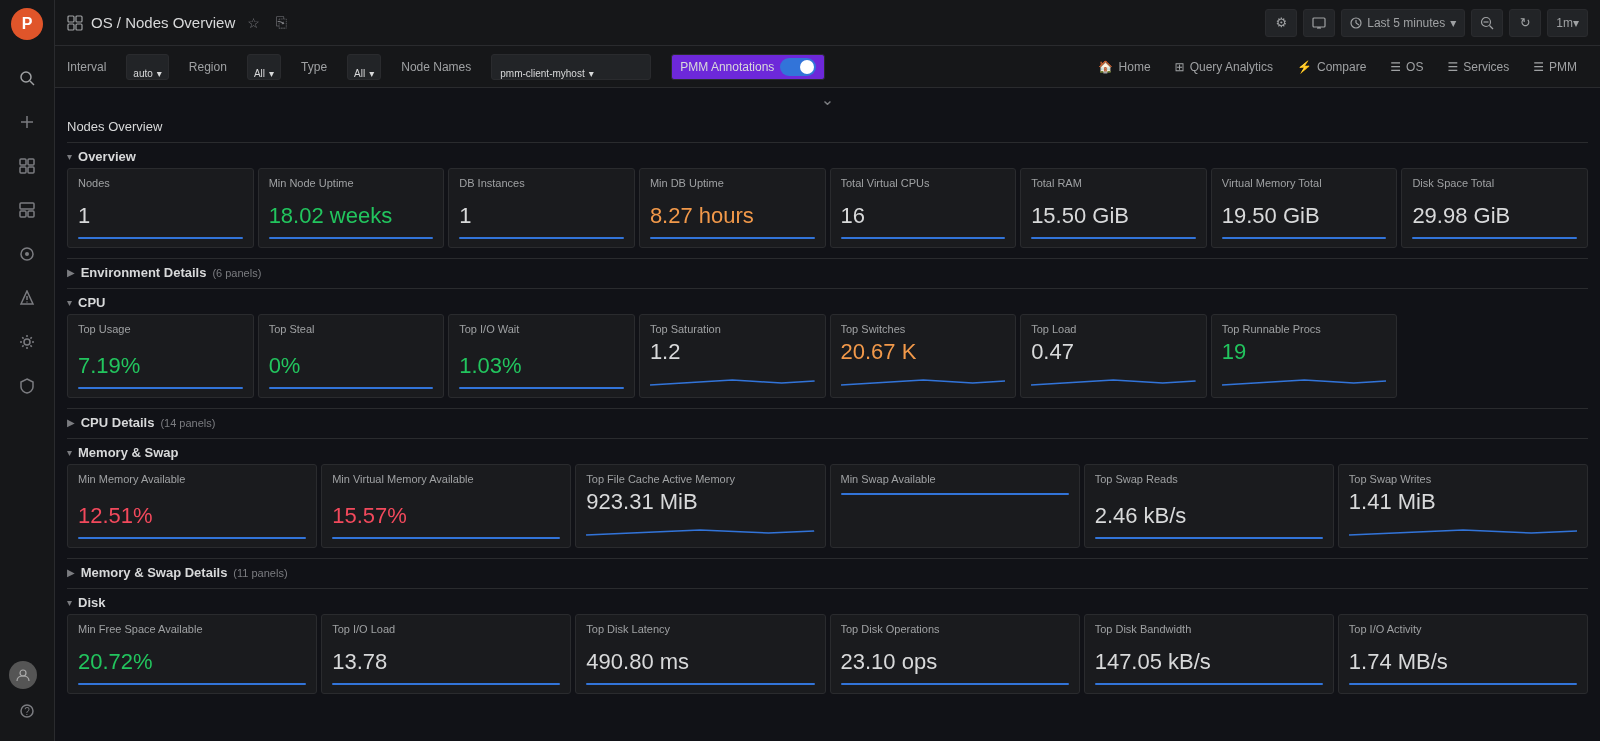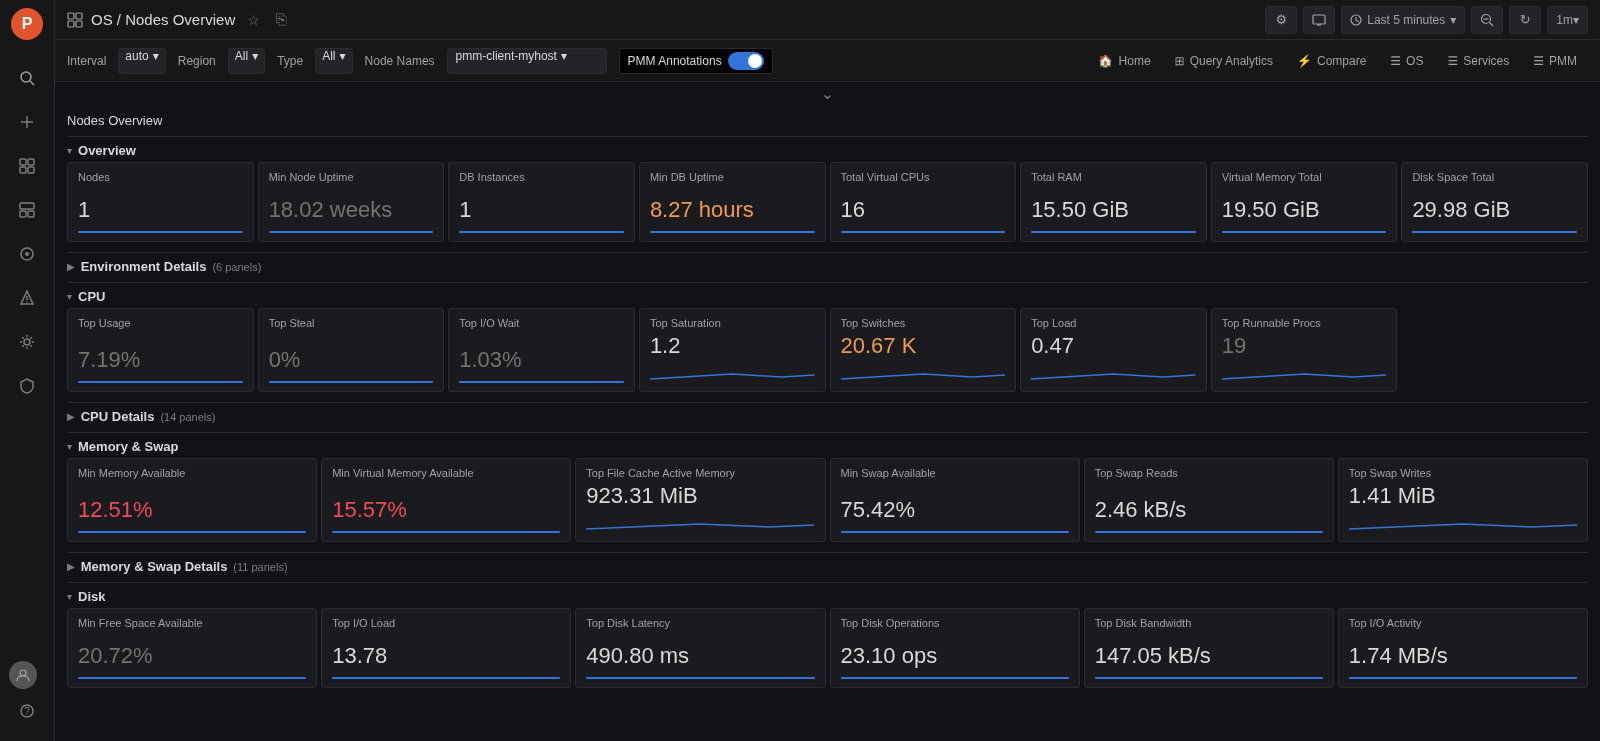--- a/index.html
+++ b/index.html
@@ -63,21 +63,21 @@
       display: flex;
       flex-direction: column;
       overflow: hidden;
     }
 
     
     .topbar {
       background: #161719;
       border-bottom: 1px solid #2a2b2e;
       padding: 0 12px;
-      height: 40px;
+      height: 46px;
       display: flex;
       align-items: center;
       flex-shrink: 0;
     }
     .topbar-left {
       display: flex;
       align-items: center;
       gap: 8px;
       flex: 1;
     }
@@ -137,49 +137,49 @@
     }
 
     
     .filterbar {
       background: #161719;
       border-bottom: 1px solid #2a2b2e;
       padding: 0 12px;
       height: 42px;
       display: flex;
       align-items: center;
-      gap: 12px;
+      gap: 20px;
       flex-shrink: 0;
     }
     .filter-label {
       color: #9fa1a3;
       font-size: 12px;
     }
     .filter-select {
       height: 26px;
       background: #222427;
       border: 1px solid #2a2b2e;
       border-radius: 3px;
       padding: 0 6px;
       color: #d8d9da;
-      font-size: 12px;
-      display: flex;
-      align-items: flex-start;
+      font-size: 10px;
+      display: flex;
+      align-items: flex-end;
       gap: 4px;
       cursor: pointer;
     }
     .filter-select-wide {
       padding: 0 8px;
       min-width: 160px;
     }
     .pmm-annotations-btn {
       display: flex;
       align-items: center;
       gap: 6px;
-      background: #000000;
+      background: #6d28d9;
       border: 1px solid #2a2b2e;
       border-radius: 3px;
       padding: 0 8px;
       height: 26px;
       color: #d8d9da;
       font-size: 12px;
       cursor: pointer;
     }
     .toggle {
       width: 36px;
@@ -312,21 +312,21 @@
       height: 18px;
       margin-top: 2px;
       position: relative;
       overflow: hidden;
     }
     .sparkline svg {
       width: 100%;
       height: 100%;
     }
 
-    .val-green { color: #737373; }
+    .val-green { color: #22c55e; }
     .val-orange { color: #f2994a; }
     .val-red { color: #f2495c; }
     .val-white { color: #d8d9da; }
   </style>
 </head>
 <body>
 
 <div class="sidebar">
   <div class="sidebar-logo" style="width:32px;height:32px;background:#e0552a;border-radius:50%;display:flex;align-items:center;justify-content:center;color:#fff;font-weight:bold;font-size:16px;">
     <span>P</span>
@@ -639,21 +639,20 @@
         </div>
         <div class="metric-card">
           <div class="metric-card-title">Top File Cache Active Memory</div>
           <div class="metric-card-value val-white">923.31 MiB</div>
           <div class="sparkline"><svg viewBox="0 0 100 18" preserveAspectRatio="none">
               <polyline points="0,14 10,13 20,12 30,11 40,10 50,9 60,10 70,11 80,12 90,11 100,10" fill="none" stroke="#3274d9" stroke-width="1.5"></polyline>
             </svg></div>
         </div>
         <div class="metric-card">
           <div class="metric-card-title">Min Swap Available</div>
-          <div class="metric-card-value val-white">75.42%</div>
           <div class="metric-card-line"></div>
         </div>
         <div class="metric-card">
           <div class="metric-card-title">Top Swap Reads</div>
           <div class="metric-card-value val-white">2.46 kB/s</div>
           <div class="metric-card-line"></div>
         </div>
         <div class="metric-card">
           <div class="metric-card-title">Top Swap Writes</div>
           <div class="metric-card-value val-white">1.41 MiB</div>

